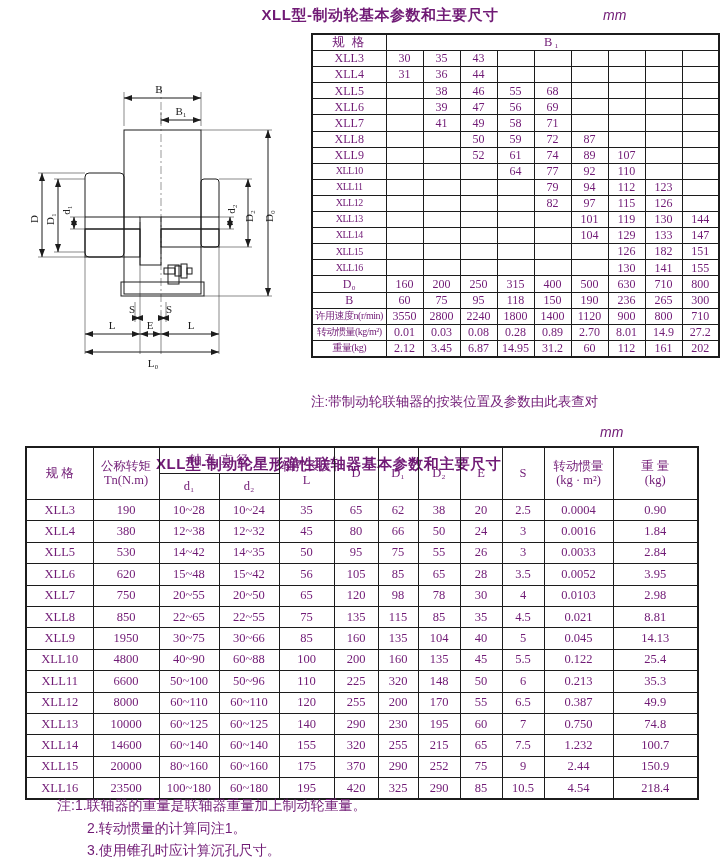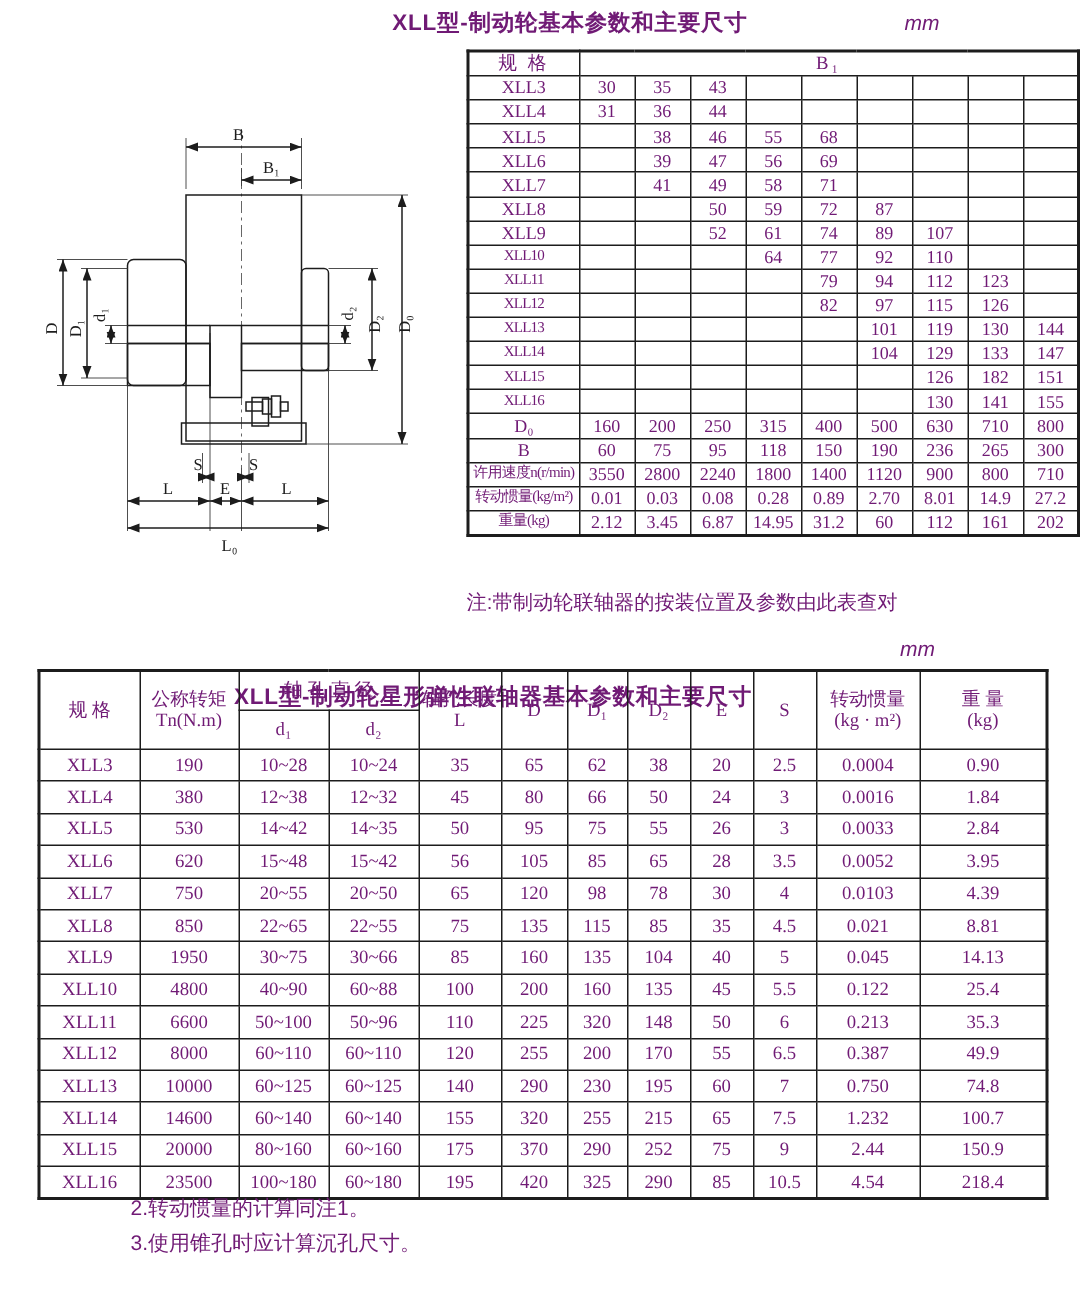--- a/index.html
+++ b/index.html
@@ -492,21 +492,21 @@
           <td>750</td>
           <td>20~55</td>
           <td>20~50</td>
           <td>65</td>
           <td>120</td>
           <td>98</td>
           <td>78</td>
           <td>30</td>
           <td>4</td>
           <td>0.0103</td>
-          <td>4.39</td>
+          <td>2.98</td>
         </tr>
         <tr>
           <td class="rl">XLL8</td>
           <td>850</td>
           <td>22~65</td>
           <td>22~55</td>
           <td>75</td>
           <td>135</td>
           <td>115</td>
           <td>85</td>
@@ -624,17 +624,18 @@
           <td>290</td>
           <td>85</td>
           <td>10.5</td>
           <td>4.54</td>
           <td>218.4</td>
         </tr>
       </tbody>
   </table>
 
   <div class="abs fnotes" style="left:57px;top:794px;">
+    <div>注:1.联轴器的重量是联轴器重量加上制动轮重量。</div>
     <div class="ind">2.转动惯量的计算同注1。</div>
     <div class="ind">3.使用锥孔时应计算沉孔尺寸。</div>
   </div>
 
 </div>
 
 </body></html>

